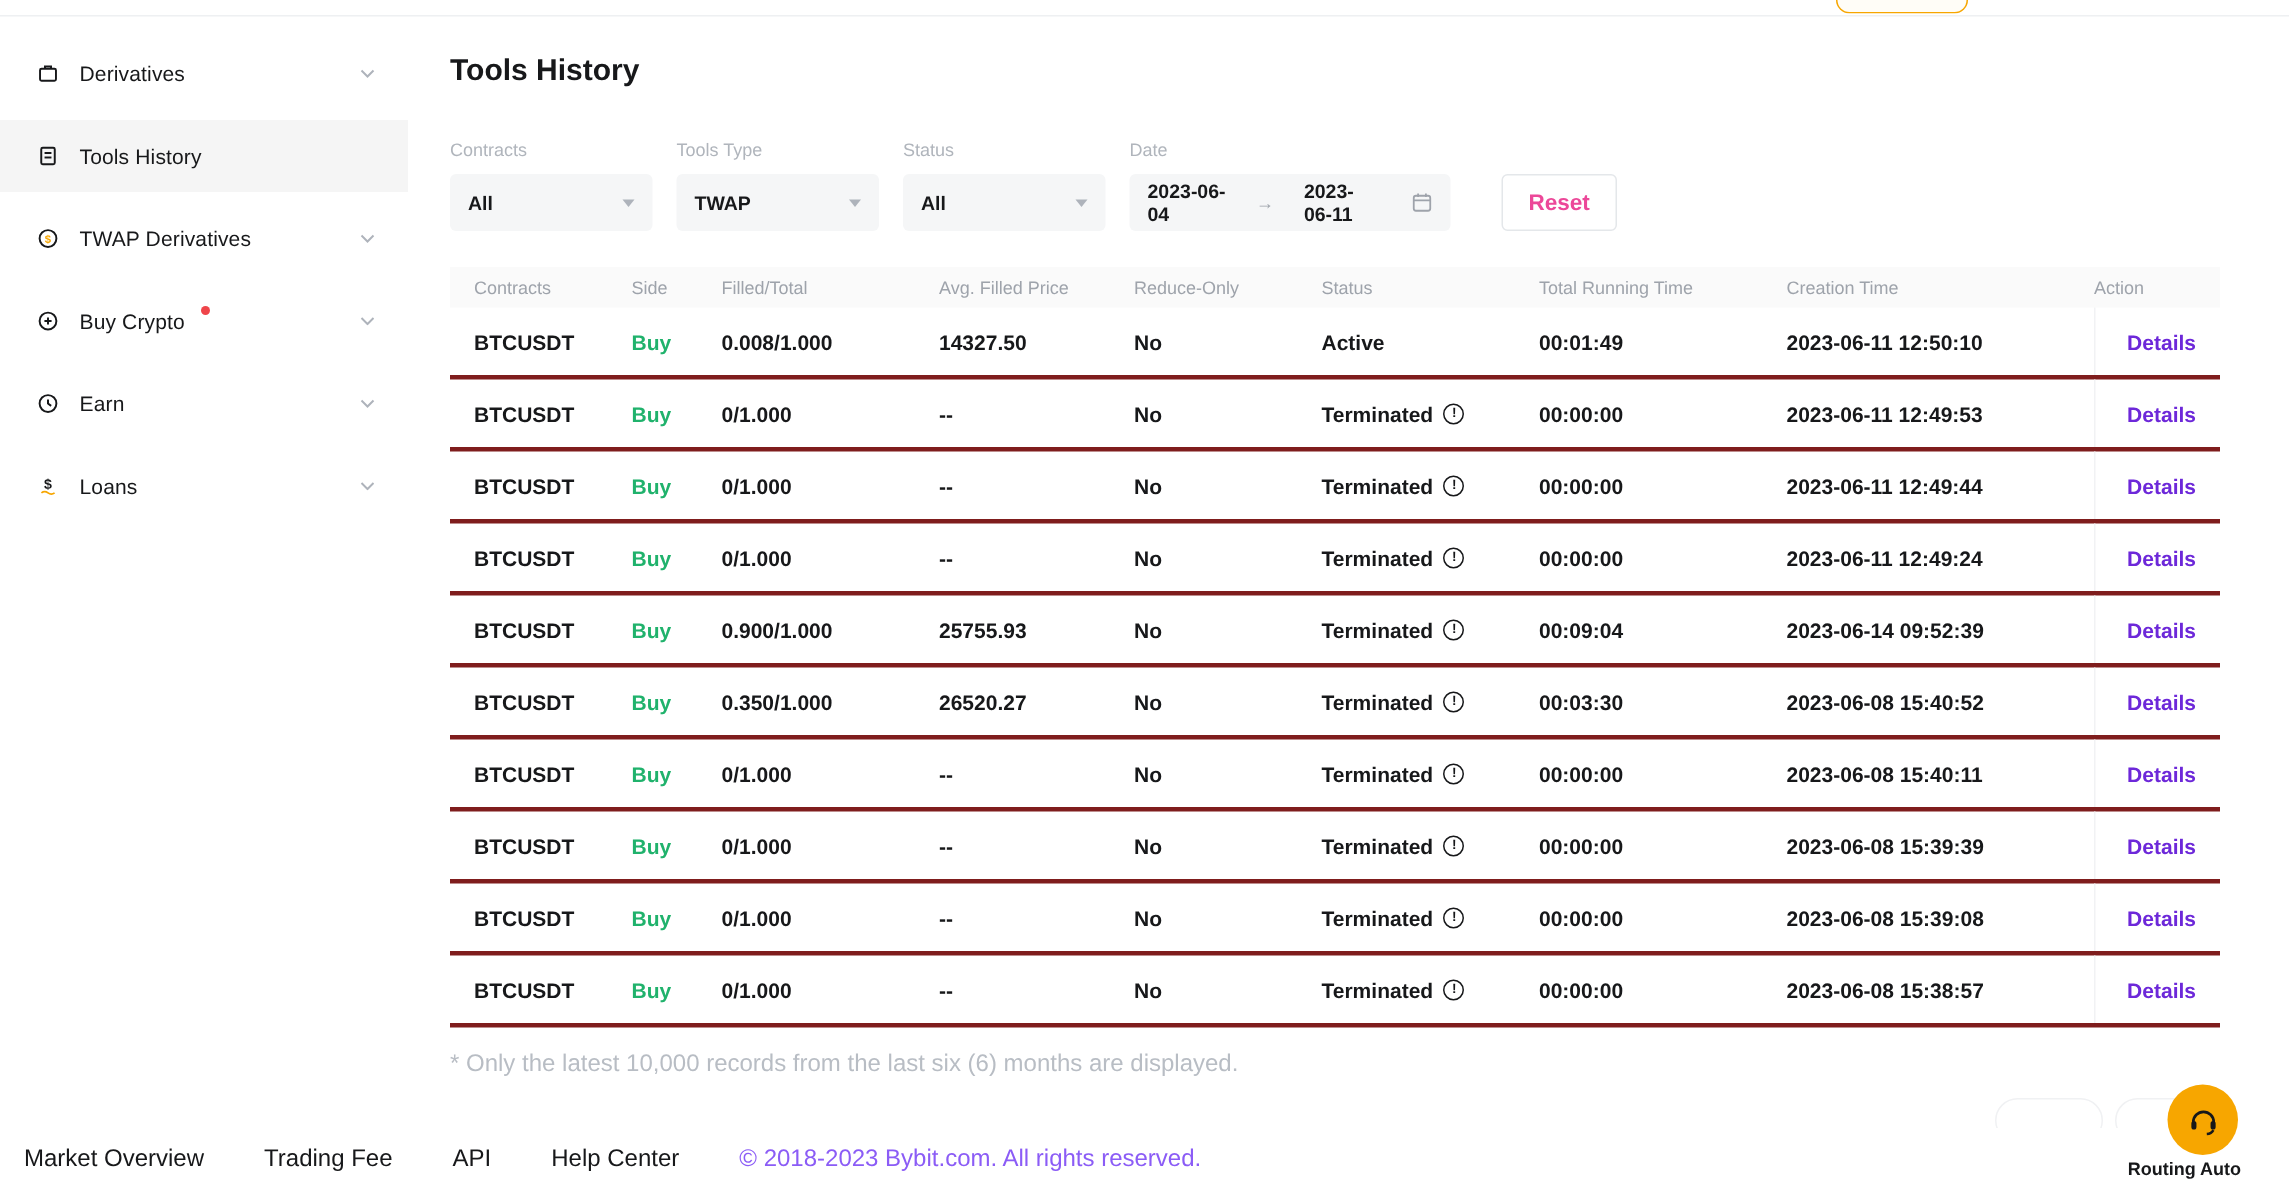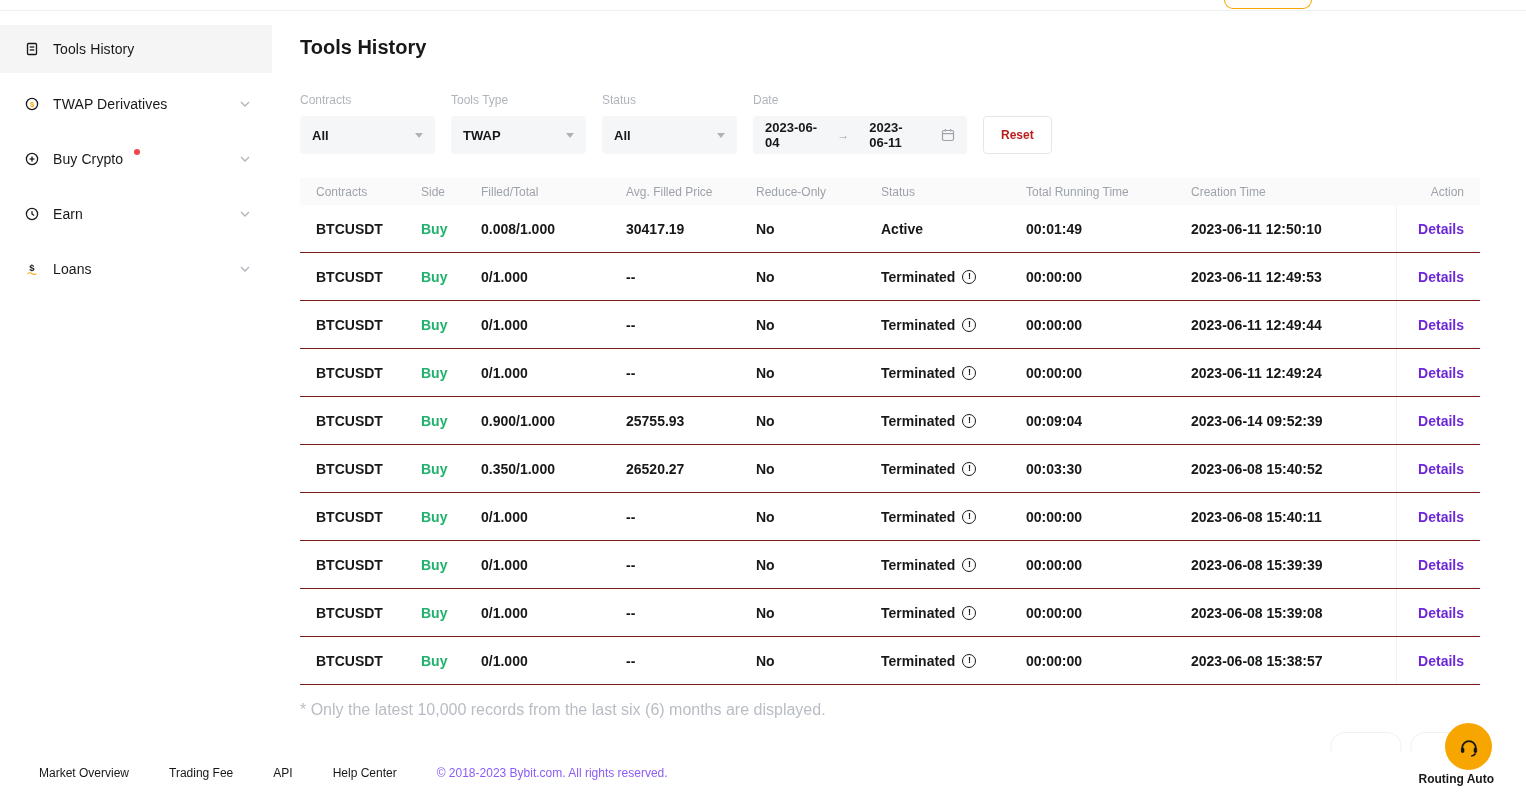--- a/index.html
+++ b/index.html
@@ -29,55 +29,69 @@
 
   .filters { margin-top:34px; display:flex; align-items:flex-end; }
   .fgroup { margin-right:16px; }
   .flabel { font-size:12px; color:#b0b5bc; margin-bottom:9px; }
   .fbox { background:#f5f6f7; border-radius:4px; height:38px; display:flex; align-items:center; padding:0 12px; font-size:13px; font-weight:600; cursor:pointer; }
   .fbox.w-sel { width:135px; justify-content:space-between; }
   .fbox.w-date { width:214px; gap:20px; font-weight:600; }
   .caret { width:0; height:0; border-left:4px solid transparent; border-right:4px solid transparent; border-top:5px solid #aeb3bb; }
   .date-arrow { color:#9ea3ab; font-weight:400; font-size:12px; }
   .cal-icon { margin-left:auto; display:inline-flex; }
-  .reset-btn { height:38px; padding:0 17px; background:#fff; border:1px solid #e4e7ea; border-radius:4px; font-size:12px; font-weight:700; font-family:inherit; cursor:pointer; color:#b91c1c; }
+  .reset-btn { margin-left:18px; height:38px; padding:0 17px; background:#fff; border:1px solid #e4e7ea; border-radius:4px; font-size:15px; font-weight:700; font-family:inherit; cursor:pointer; color:#ec4899; }
 
   
   .table { margin-top:24px; }
   .grid-row { display:grid; grid-template-columns:105px 60px 145px 130px 125px 145px 165px 205px 1fr; padding:0 16px; align-items:center; }
   .thead { background:#fafafa; height:27px; font-size:12px; color:#9ea3ab; }
-  .thead .th-action { text-align:right; }
-  .trow { height:48px; border-bottom:1px solid #7f1d1d; font-size:14px; font-weight:600; }
+  .thead .th-action { text-align:left; }
+  .trow { height:48px; border-bottom:3px solid #7f1d1d; font-size:14px; font-weight:600; }
   .cell { display:flex; align-items:center; }
   .cell.side { color:#20b26c; }
   .cell.action { height:100%; border-left:1px solid #f1f2f4; justify-content:flex-end; color:#6d28d9; cursor:pointer; }
   .info-ic { width:14px; height:14px; border:1.2px solid #17181a; border-radius:50%; display:inline-flex; align-items:center; justify-content:center; font-size:9px; font-weight:700; margin-left:7px; line-height:1; }
   .note { margin-top:16px; font-size:16px; color:#b8bdc4; }
 
   
   .pg-ghost { position:absolute; border:1px solid #f0f1f3; border-radius:15px; width:72px; height:30px; background:#fff; }
   .pg1 { right:124px; bottom:32px; }
   .pg2 { right:44px; bottom:32px; }
   .support-btn { position:absolute; right:34px; bottom:24px; width:47px; height:47px; border-radius:50%; background:#f7a600; display:flex; align-items:center; justify-content:center; cursor:pointer; z-index:5; }
   .routing { position:absolute; right:32px; bottom:8px; font-size:12px; font-weight:600; z-index:4; }
 
   
-  .footer { position:absolute; bottom:0; left:0; width:100%; height:42px; display:flex; align-items:center; padding-left:39px; font-size:12px; background:#fff; }
+  .footer { position:absolute; bottom:0; left:0; width:100%; height:42px; display:flex; align-items:center; padding-left:16px; font-size:16px; background:#fff; }
   .footer .flink { margin-right:40px; cursor:pointer; color:#17181a; }
   .footer .copyright { color:#8b5cf6; }
 </style>
 </head>
 <body>
 
 <div class="top-rule"></div>
 <div class="top-pill"></div>
 
 <nav class="sidebar">
 
 
+  <div class="side-item">
+    <span class="sicon">
+      <svg width="16" height="16" viewBox="0 0 16 16">
+          <rect x="2.7" y="4.8" width="10.6" height="8" rx="1" fill="none" stroke="#17181a" stroke-width="1.3"></rect>
+          <path d="M6 4.8 V3.3 h4 v1.5" fill="none" stroke="#17181a" stroke-width="1.3"></path>
+        </svg>
+    </span>
+    <span class="slabel">Derivatives</span>
+    <span class="chev">
+        <svg width="10" height="6" viewBox="0 0 10 6">
+          <path d="M1 1 L5 5 L9 1" stroke="#aeb3bb" stroke-width="1.3" fill="none"></path>
+        </svg>
+      </span>
+  </div>
 
   <div class="side-item active">
     <span class="sicon">
       <svg width="16" height="16" viewBox="0 0 16 16">
           <rect x="3.5" y="2.5" width="9" height="11" rx="1" fill="none" stroke="#17181a" stroke-width="1.3"></rect>
           <line x1="5.7" y1="6" x2="10.3" y2="6" stroke="#17181a" stroke-width="1.3"></line>
           <line x1="5.7" y1="9" x2="10.3" y2="9" stroke="#17181a" stroke-width="1.3"></line>
         </svg>
     </span>
     <span class="slabel">Tools History</span>
@@ -200,21 +214,21 @@
       <div>Status</div>
       <div>Total Running Time</div>
       <div>Creation Time</div>
       <div class="th-action">Action</div>
     </div>
     <div>
   <div class="grid-row trow">
     <div class="cell">BTCUSDT</div>
     <div class="cell side">Buy</div>
     <div class="cell">0.008/1.000</div>
-    <div class="cell">30417.19</div>
+    <div class="cell">14327.50</div>
     <div class="cell">No</div>
     <div class="cell">
       <span>Active</span>
 
     </div>
     <div class="cell">00:01:49</div>
     <div class="cell">2023-06-11 12:50:10</div>
     <div class="cell action">Details</div>
   </div>
 

